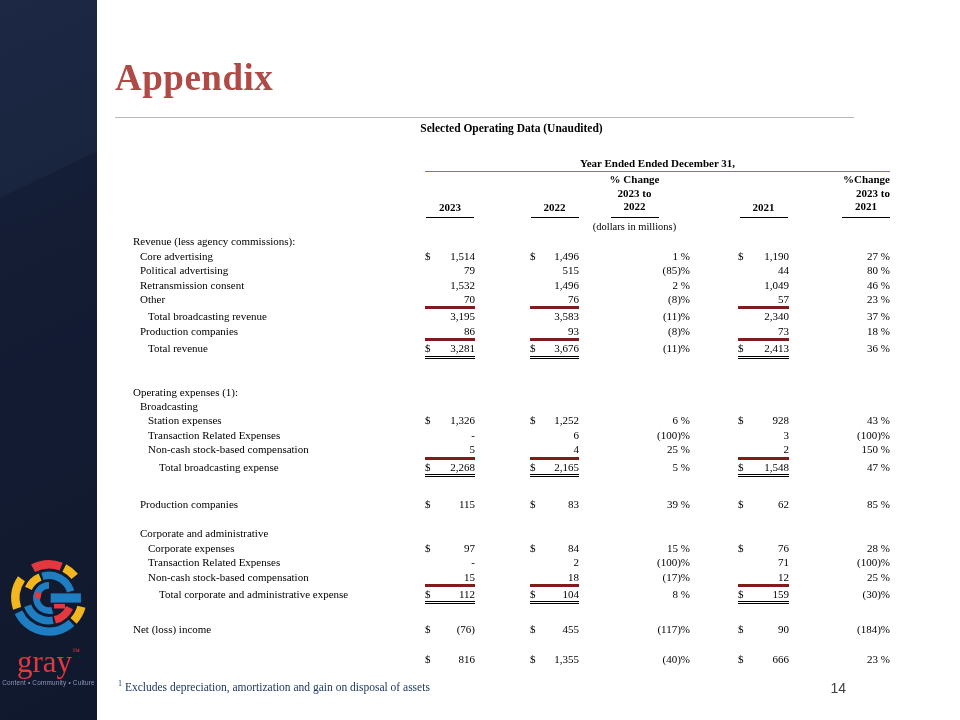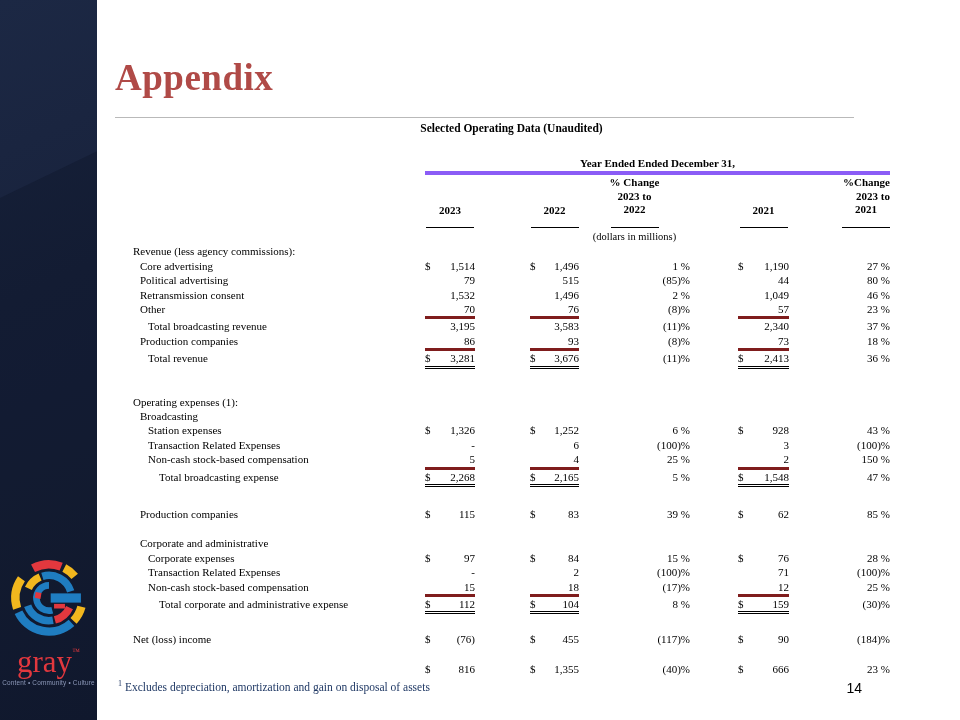--- a/index.html
+++ b/index.html
@@ -18,39 +18,39 @@
     color:#e2383e;line-height:28px;margin-top:-2px;letter-spacing:0px;}
   .wordmark sup{font-size:8px;vertical-align:18px;}
   .tagline{font-family:"Liberation Sans",sans-serif;font-size:6.4px;color:#8c98b8;
     margin-top:3px;letter-spacing:0.2px;}
 
   
   .main{position:absolute;left:97px;top:0;width:777px;height:720px;}
   .page-title{position:absolute;left:18px;top:56px;font-size:37px;font-weight:bold;
     color:#b04a47;letter-spacing:0.5px;}
   .title-rule{position:absolute;left:18px;right:20px;top:117px;border-top:1px solid #b9b9b9;}
-  .pagenum{position:absolute;right:12px;top:680px;font-family:"Liberation Sans",sans-serif;
-    font-size:14px;color:#000000;}
+  .pagenum{position:absolute;right:28px;top:680px;font-family:"Liberation Sans",sans-serif;
+    font-size:14px;color:#404040;}
   .footnote{position:absolute;left:21px;top:679px;font-size:11.5px;color:#1f3864;}
   .footnote sup{font-size:8px;}
 
   
   .tablewrap{position:absolute;left:36px;top:122px;width:757px;color:#000;}
   .ttl{text-align:center;font-weight:bold;font-size:11.5px;margin-bottom:22px;}
   .trow{display:grid;grid-template-columns:292px 50px 55px 49px 111px 48px 51px 101px;
     line-height:14.4px;font-size:11px;}
   .spanhdr{grid-column:2/9;text-align:center;font-weight:bold;
-    border-bottom:4px solid #8b5cf6;padding-bottom:1px;}
+    border-bottom:1px solid #8b5cf6;padding-bottom:1px;}
   .colhdr{align-items:end;font-weight:bold;margin-top:1px;}
   .colhdr .c2{grid-column:2}.colhdr .c4{grid-column:4}.colhdr .c5{grid-column:5}
   .colhdr .c7{grid-column:7}.colhdr .c8{grid-column:8}
   .yc{text-align:center;}
   .chgh{text-align:center;line-height:13.5px;}
   .chgh.right{text-align:right;}
-  .yu{display:inline-block;border-bottom:1px solid #000;padding:0 13px 10px;}
+  .yu{display:inline-block;border-bottom:1px solid #000;padding:0 13px 3px;}
   .units{grid-column:5;text-align:center;font-size:10.5px;padding-top:2px;}
   .lab{white-space:nowrap;overflow:visible;}
   .ind1{padding-left:7px}.ind2{padding-left:15px}.ind3{padding-left:26px}
   .amt{display:flex;justify-content:space-between;}
   .amt.c2{grid-column:2}.amt.c4{grid-column:4}.amt.c7{grid-column:7}
   .chg{text-align:right;}
   .chg.c5{grid-column:5}.chg.c8{grid-column:8}
   .ul{border-bottom:3px solid #7f1d1d;}
   .dbl{border-bottom:3px double #000;}
   .sp{width:100%;}

